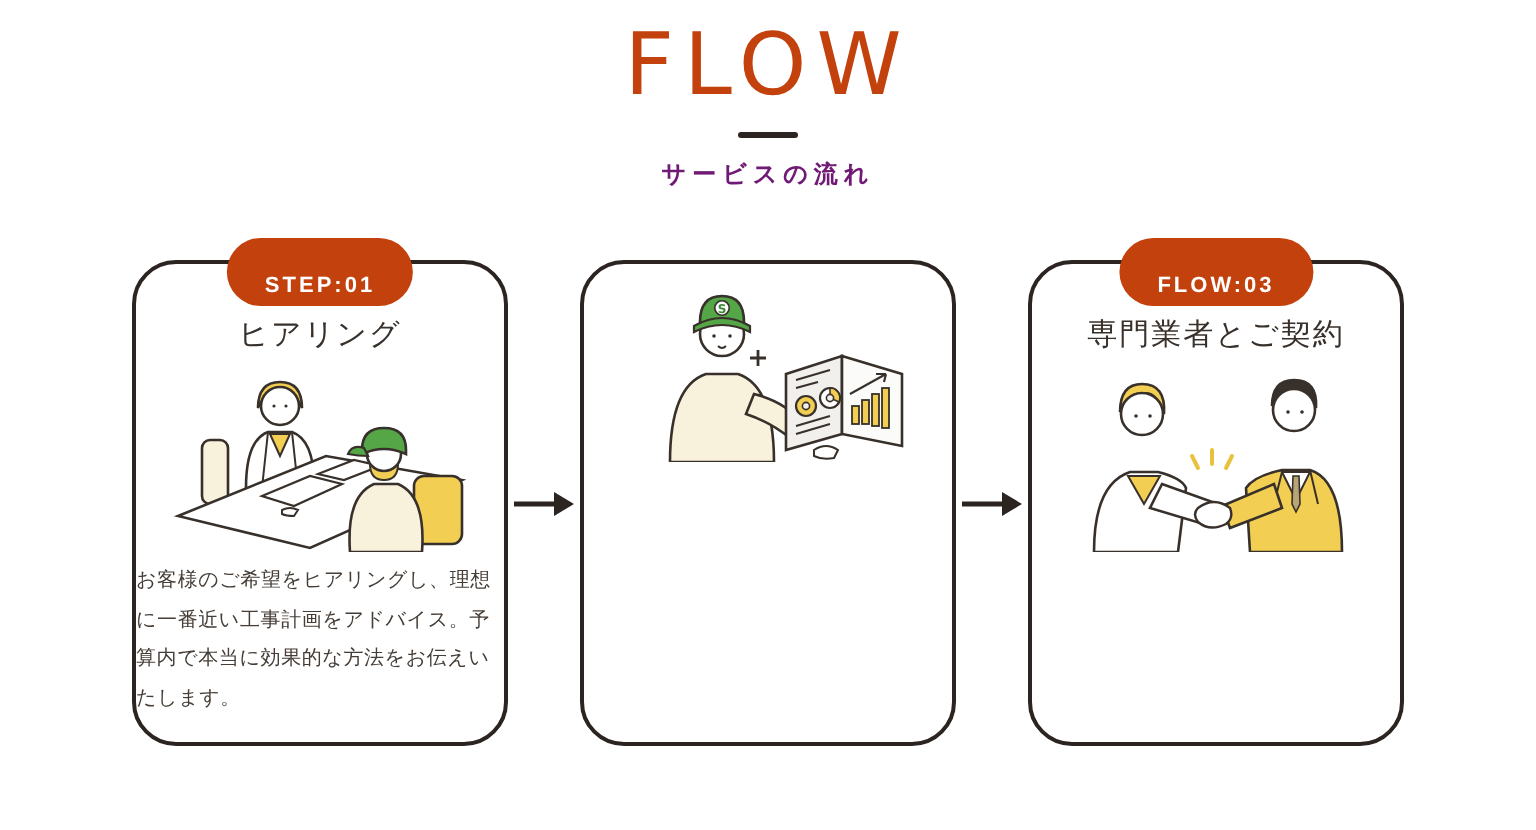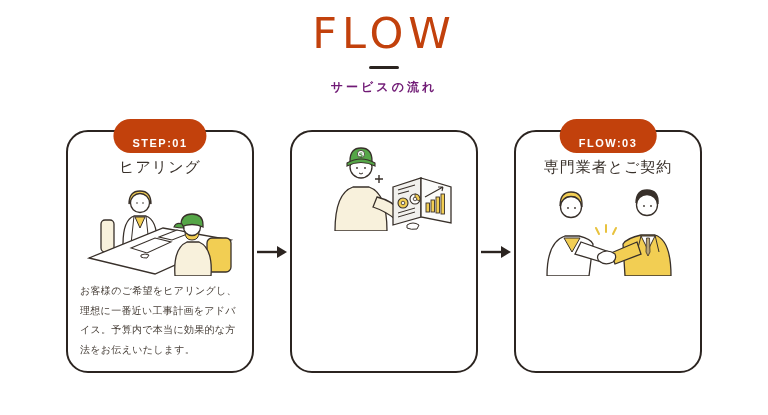--- a/index.html
+++ b/index.html
@@ -74,21 +74,21 @@
   }
   .step-illustration {
     height: 94px;
     margin-top: 5px;
     display: flex;
     justify-content: center;
     align-items: flex-end;
   }
   .step-desc {
     margin-top: 5px;
-    padding: 0 12px;
+    padding: 0 0;
     font-size: 10px;
     line-height: 1.95;
     letter-spacing: 0.3px;
     color: #453d36;
     text-align: left;
   }
 
   
   .arrow-gap {
     width: 36px;

